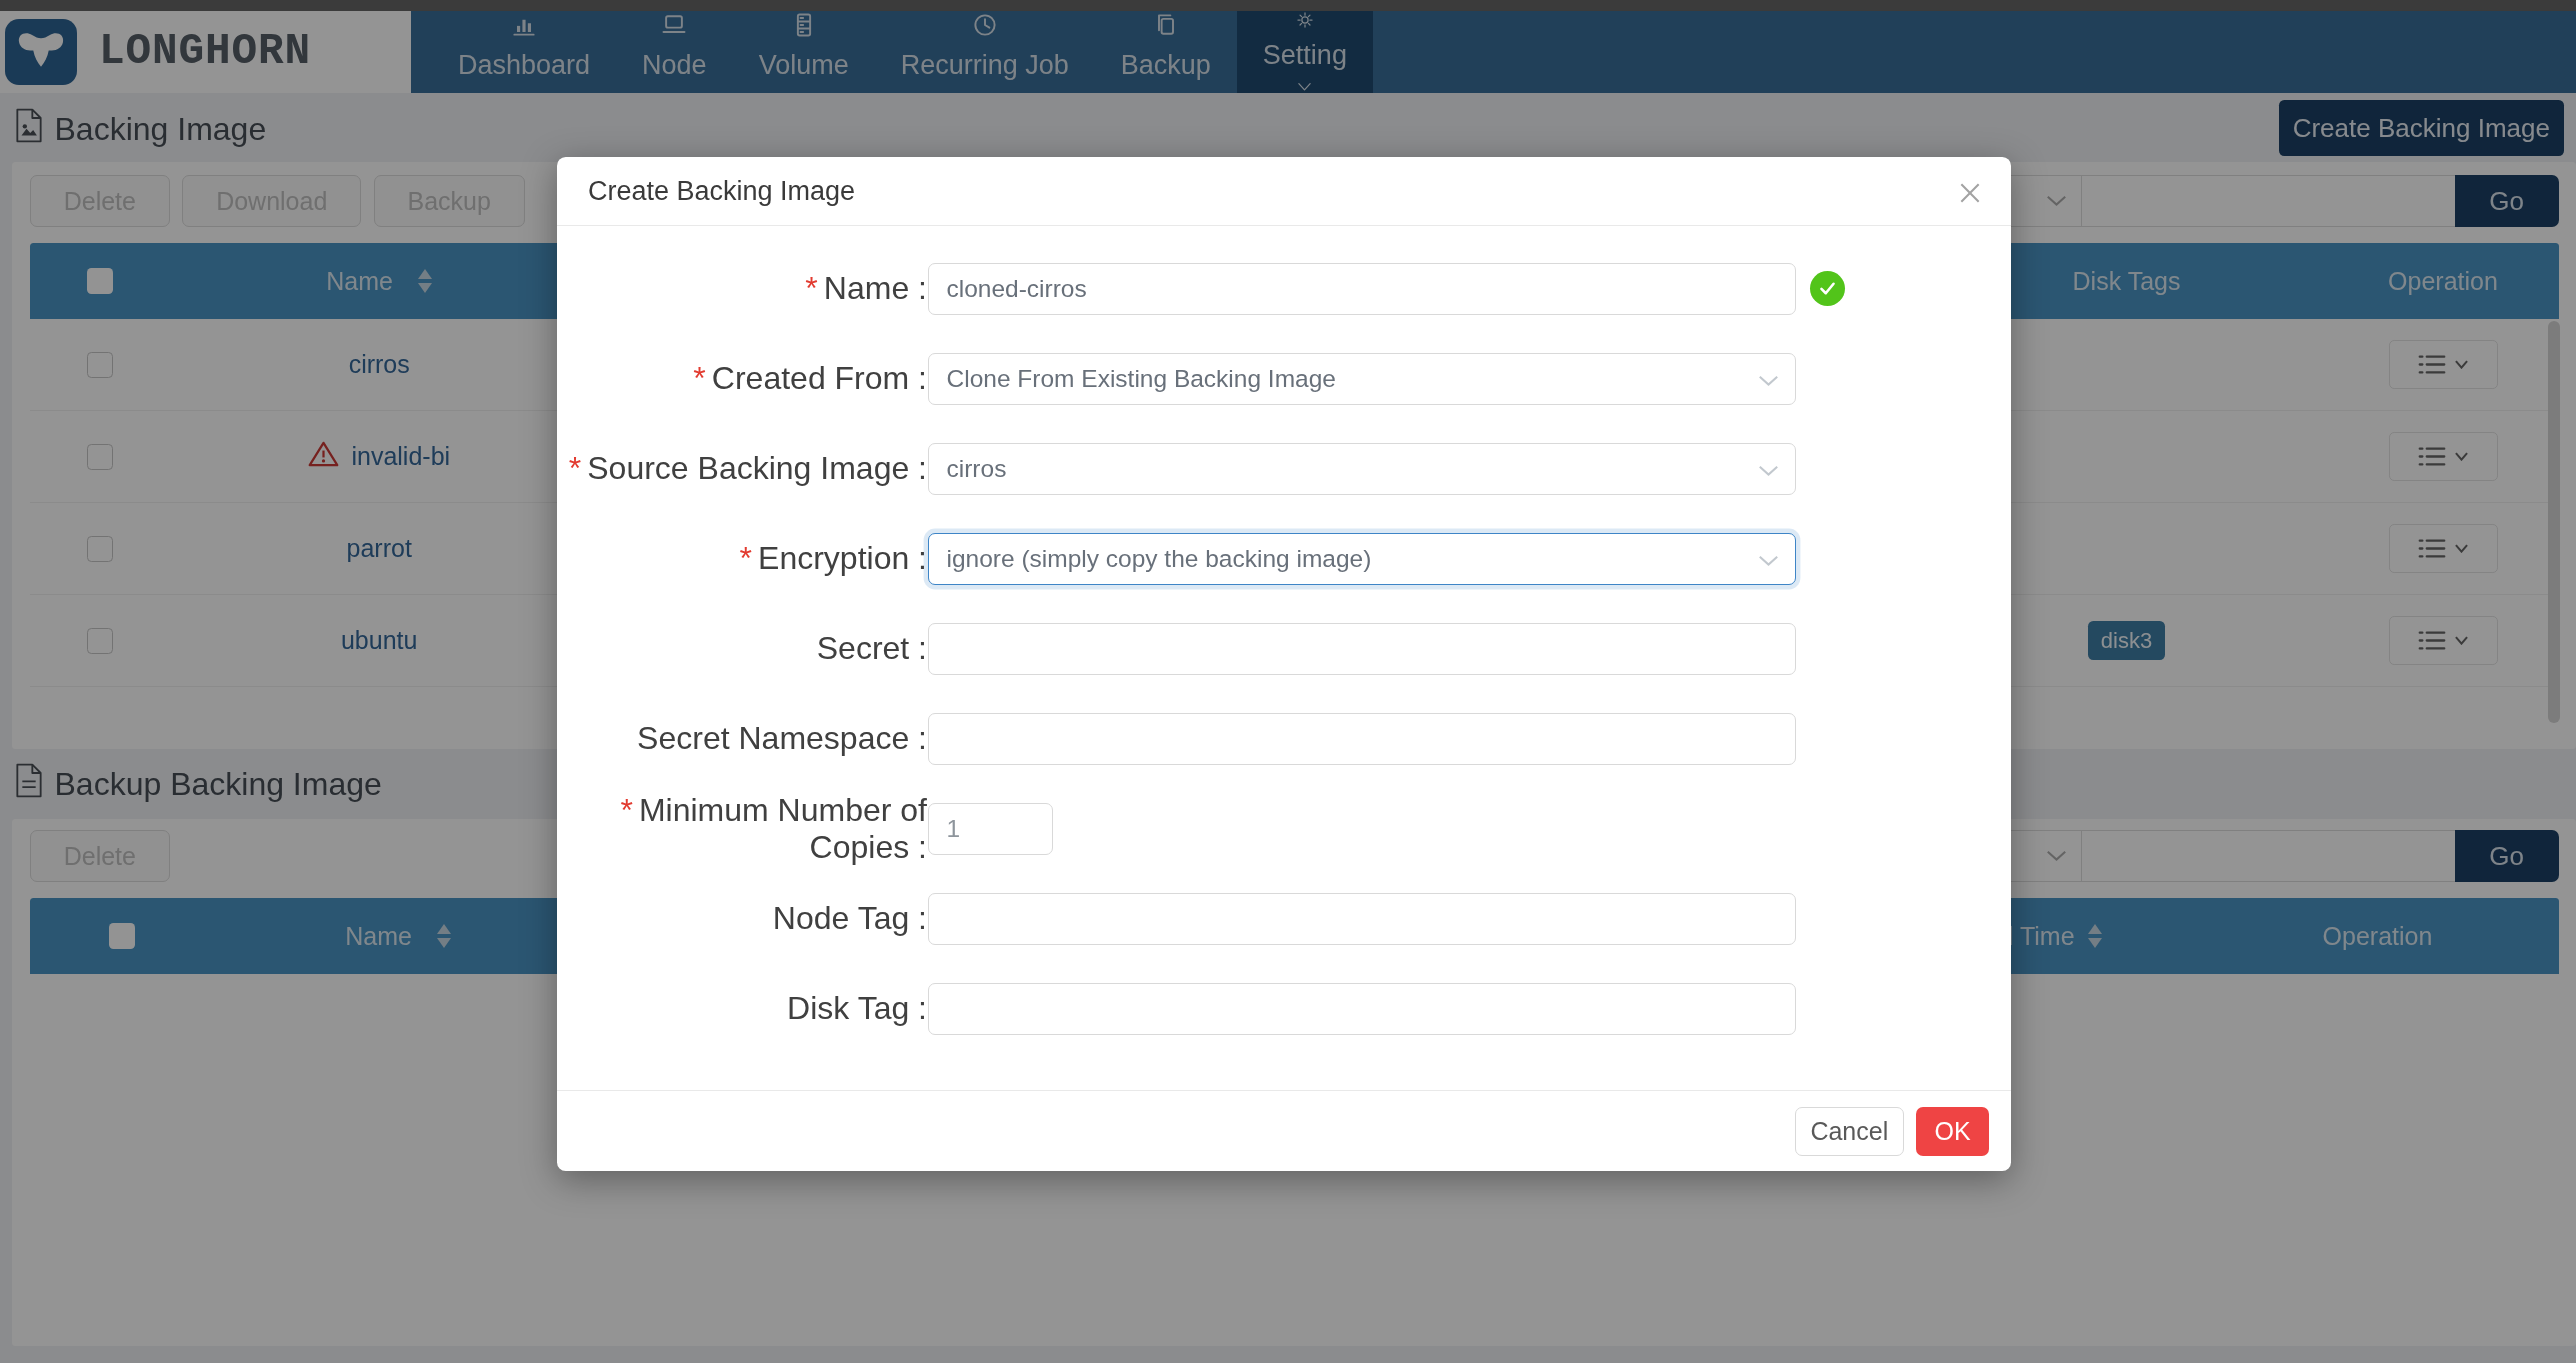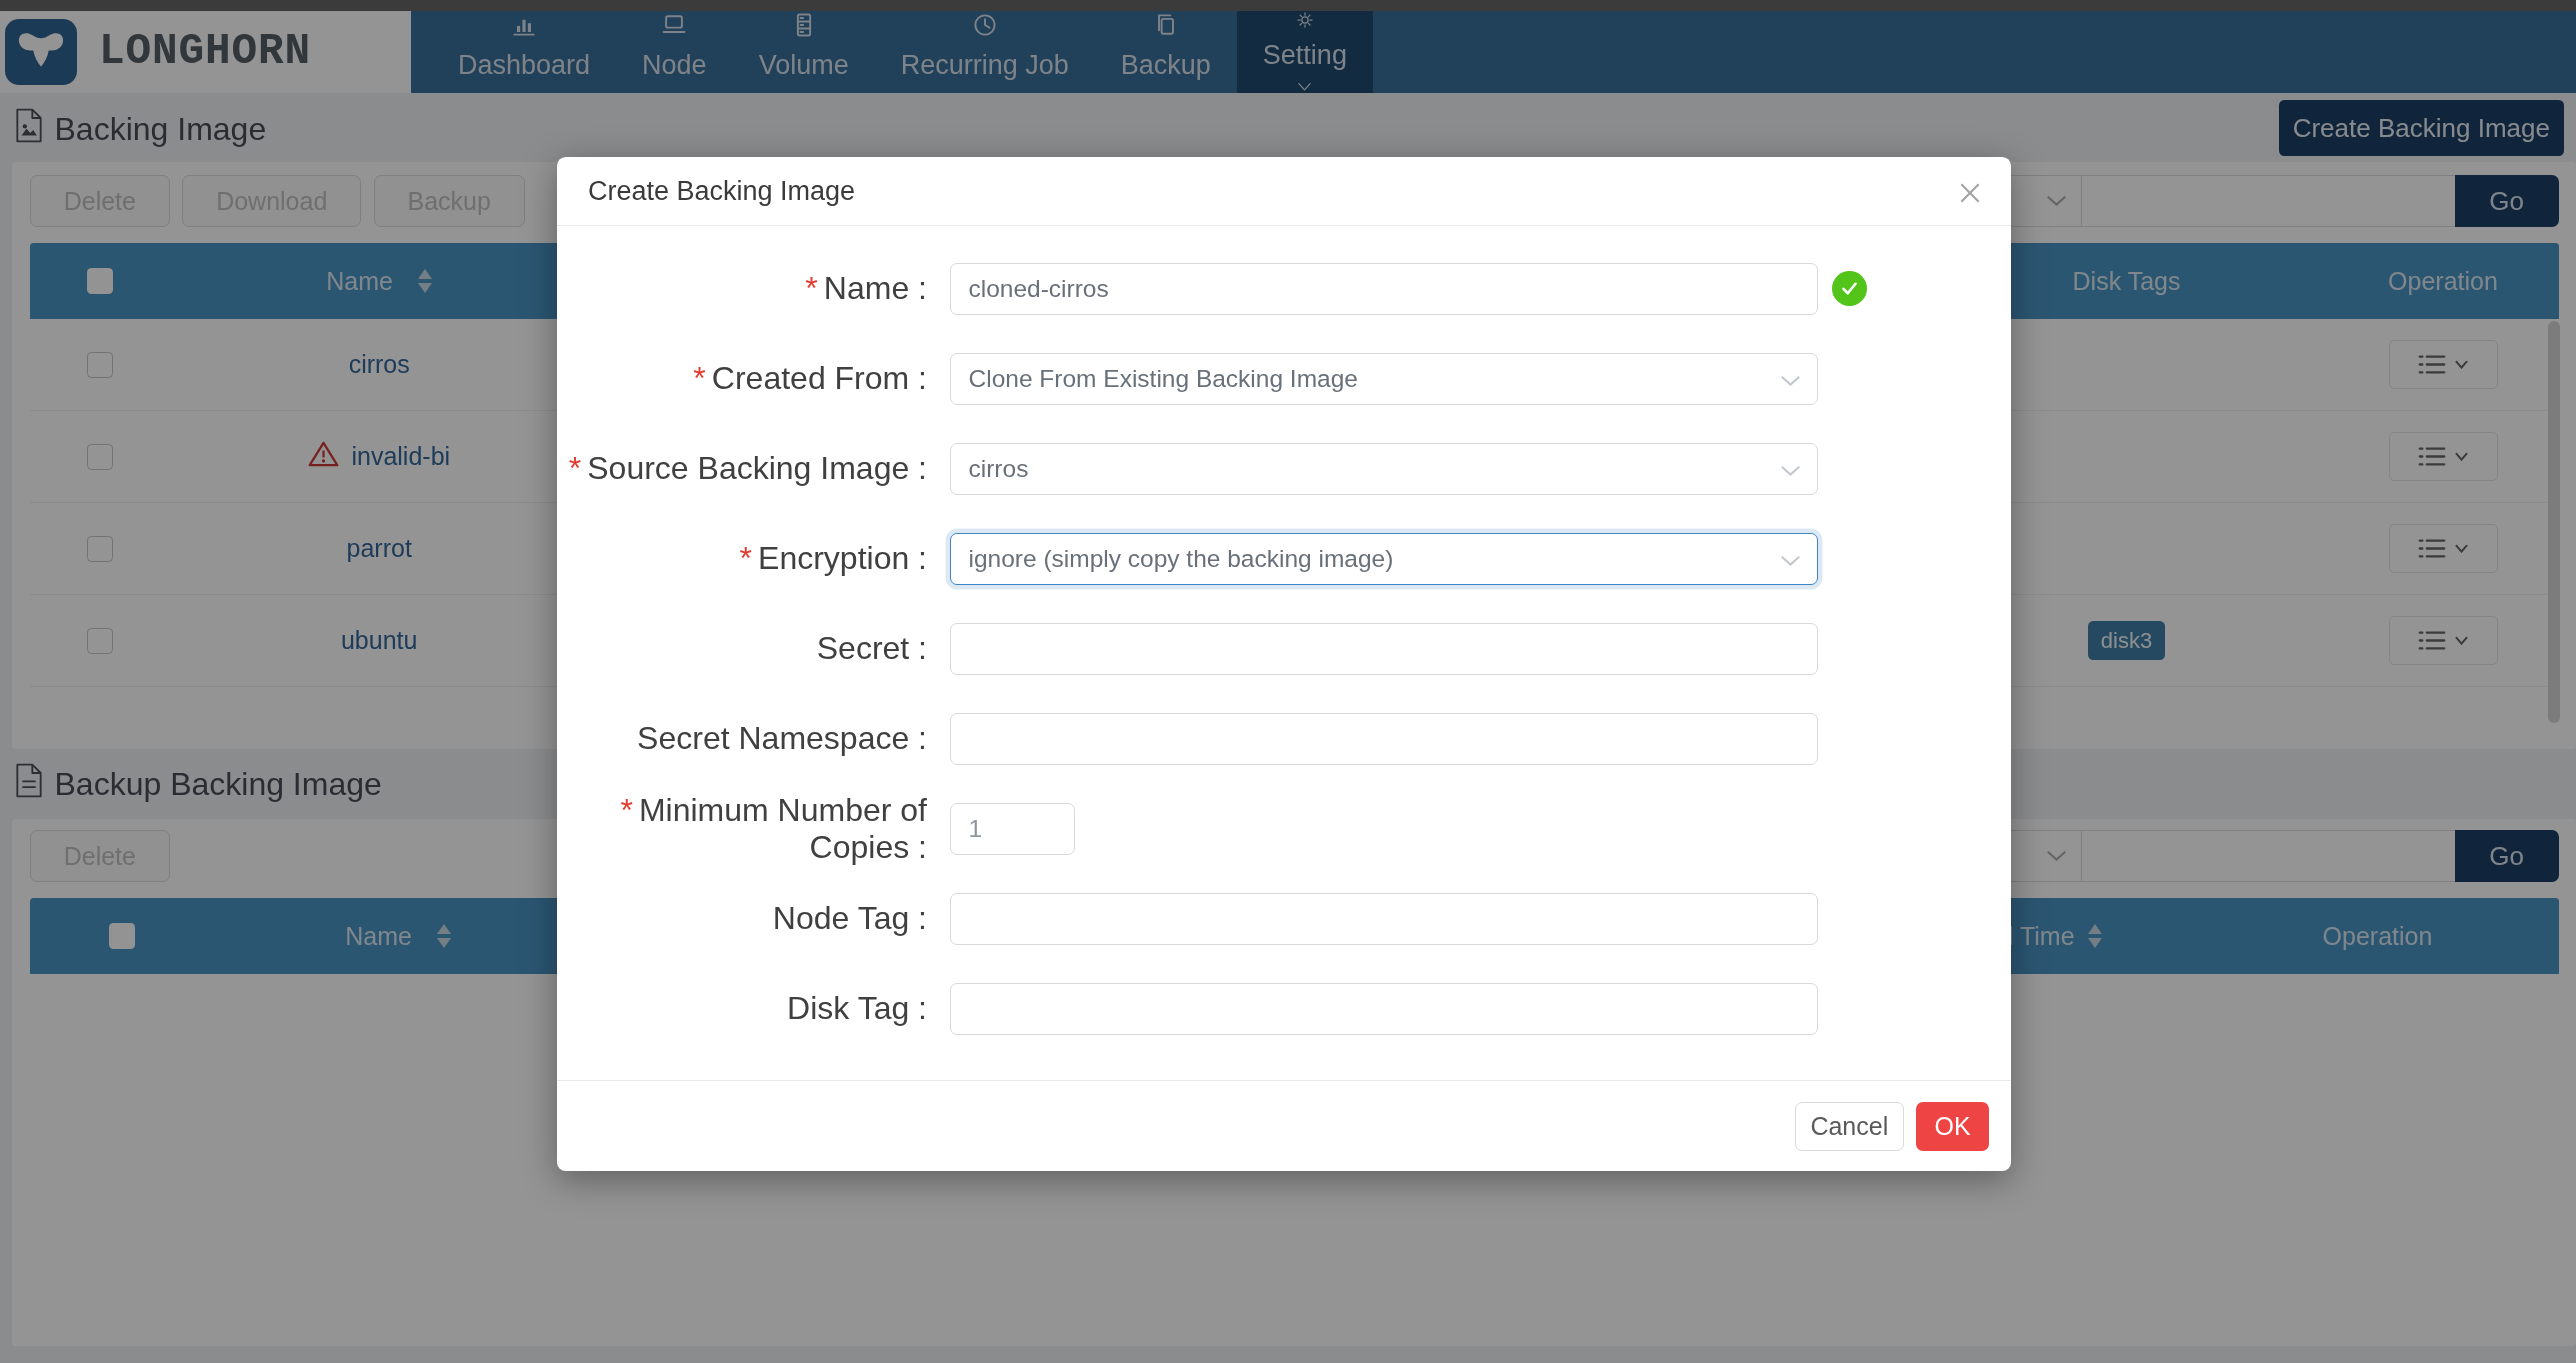--- a/index.html
+++ b/index.html
@@ -90,36 +90,36 @@
   .modal{position:absolute;left:557px;top:157px;width:1454px;height:1014px;background:#fff;
          border-radius:8.7px;box-shadow:0 8.7px 35px rgba(0,0,0,.35);z-index:10;}
   .modal-header{height:68px;display:flex;align-items:center;padding:0 31px;
                 border-bottom:1.7px solid #E9E9E9;font-size:27px;color:#3A3A3A;font-weight:500;}
   .modal-close{position:absolute;top:23px;right:28px;width:26px;height:26px;cursor:pointer;}
   .modal-close svg{width:26px;height:26px;stroke:#A3A3A3;stroke-width:2.4;}
   .modal-body{padding-top:17.5px;}
   .field-row{display:flex;align-items:center;height:90px;}
   .field-label{width:370px;text-align:right;font-size:32px;color:#404040;flex:none;}
   .req{color:#E23B30;margin-right:6.1px;}
-  .field-control{margin-left:23px;display:flex;align-items:center;}
+  .field-control{margin-left:1px;display:flex;align-items:center;}
   .tinput{width:868px;height:52px;border:1.7px solid #D9D9D9;border-radius:7px;font-size:24.5px;
           color:#68707A;padding:0 17.5px;box-sizing:border-box;background:#fff;outline:none;
           font-family:inherit;}
   .tinput.short{width:125px;color:#8E959C;}
   .tselect{width:868px;height:52px;border:1.7px solid #D9D9D9;border-radius:7px;font-size:24.5px;
            color:#68707A;padding:0 47px 0 17.5px;box-sizing:border-box;background:#fff;display:flex;
            align-items:center;position:relative;cursor:pointer;}
   .tselect .sel-chev{position:absolute;right:15.7px;top:21px;width:21px;height:12.2px;stroke:#C2C8CE;
                      fill:none;stroke-width:2.4;}
   .tselect.focused{border-color:#3E85C7;box-shadow:0 0 0 4.4px rgba(62,133,199,.18);}
   .check-badge{width:35px;height:35px;border-radius:50%;background:#52C41A;margin-left:14px;
                display:flex;align-items:center;justify-content:center;flex:none;}
   .check-badge svg{width:19px;height:19px;stroke:#fff;stroke-width:3;fill:none;
                    stroke-linecap:round;stroke-linejoin:round;}
-  .modal-footer{position:absolute;left:0;right:0;bottom:0;height:91px;border-top:1.7px solid #E9E9E9;
+  .modal-footer{position:absolute;left:0;right:0;bottom:0;height:81px;border-top:1.7px solid #E9E9E9;
                 display:flex;align-items:center;justify-content:flex-end;padding:0 22px;gap:12.2px;
                 box-sizing:border-box;}
   .btn-cancel{width:109px;height:49px;border:1.7px solid #D9D9D9;border-radius:7px;color:#595959;
               font-size:25px;background:#fff;display:flex;align-items:center;justify-content:center;
               cursor:pointer;box-sizing:border-box;}
   .btn-ok{width:73px;height:49px;background:#ef4444;border-radius:7px;color:#fff;font-size:25px;
           display:flex;align-items:center;justify-content:center;cursor:pointer;}
 </style>
 </head>
 <body>

